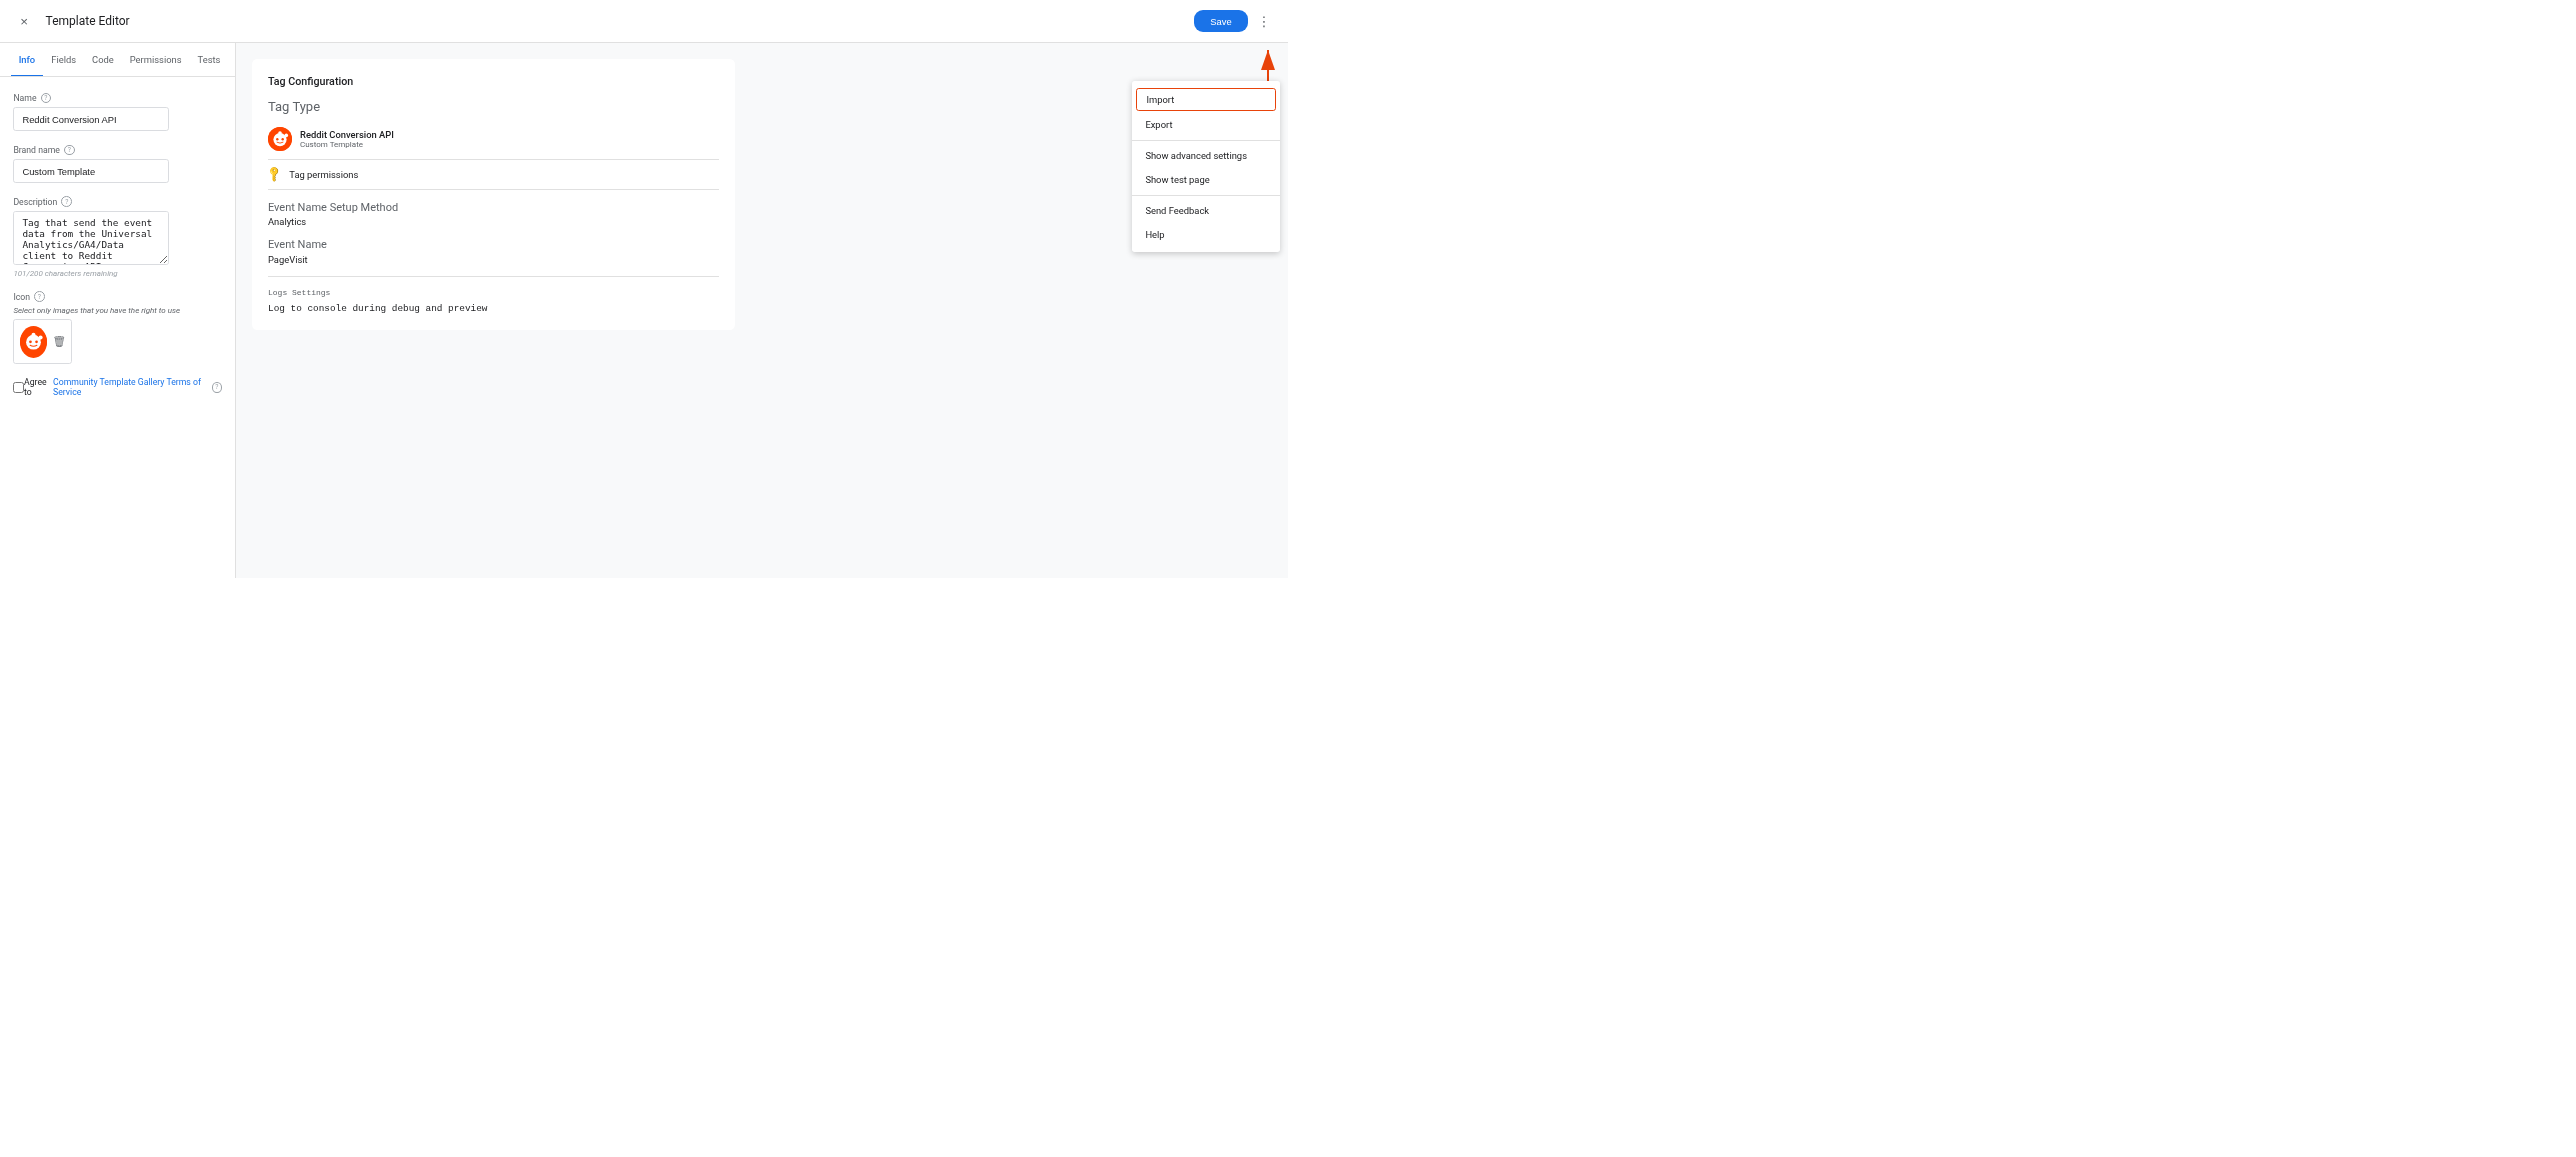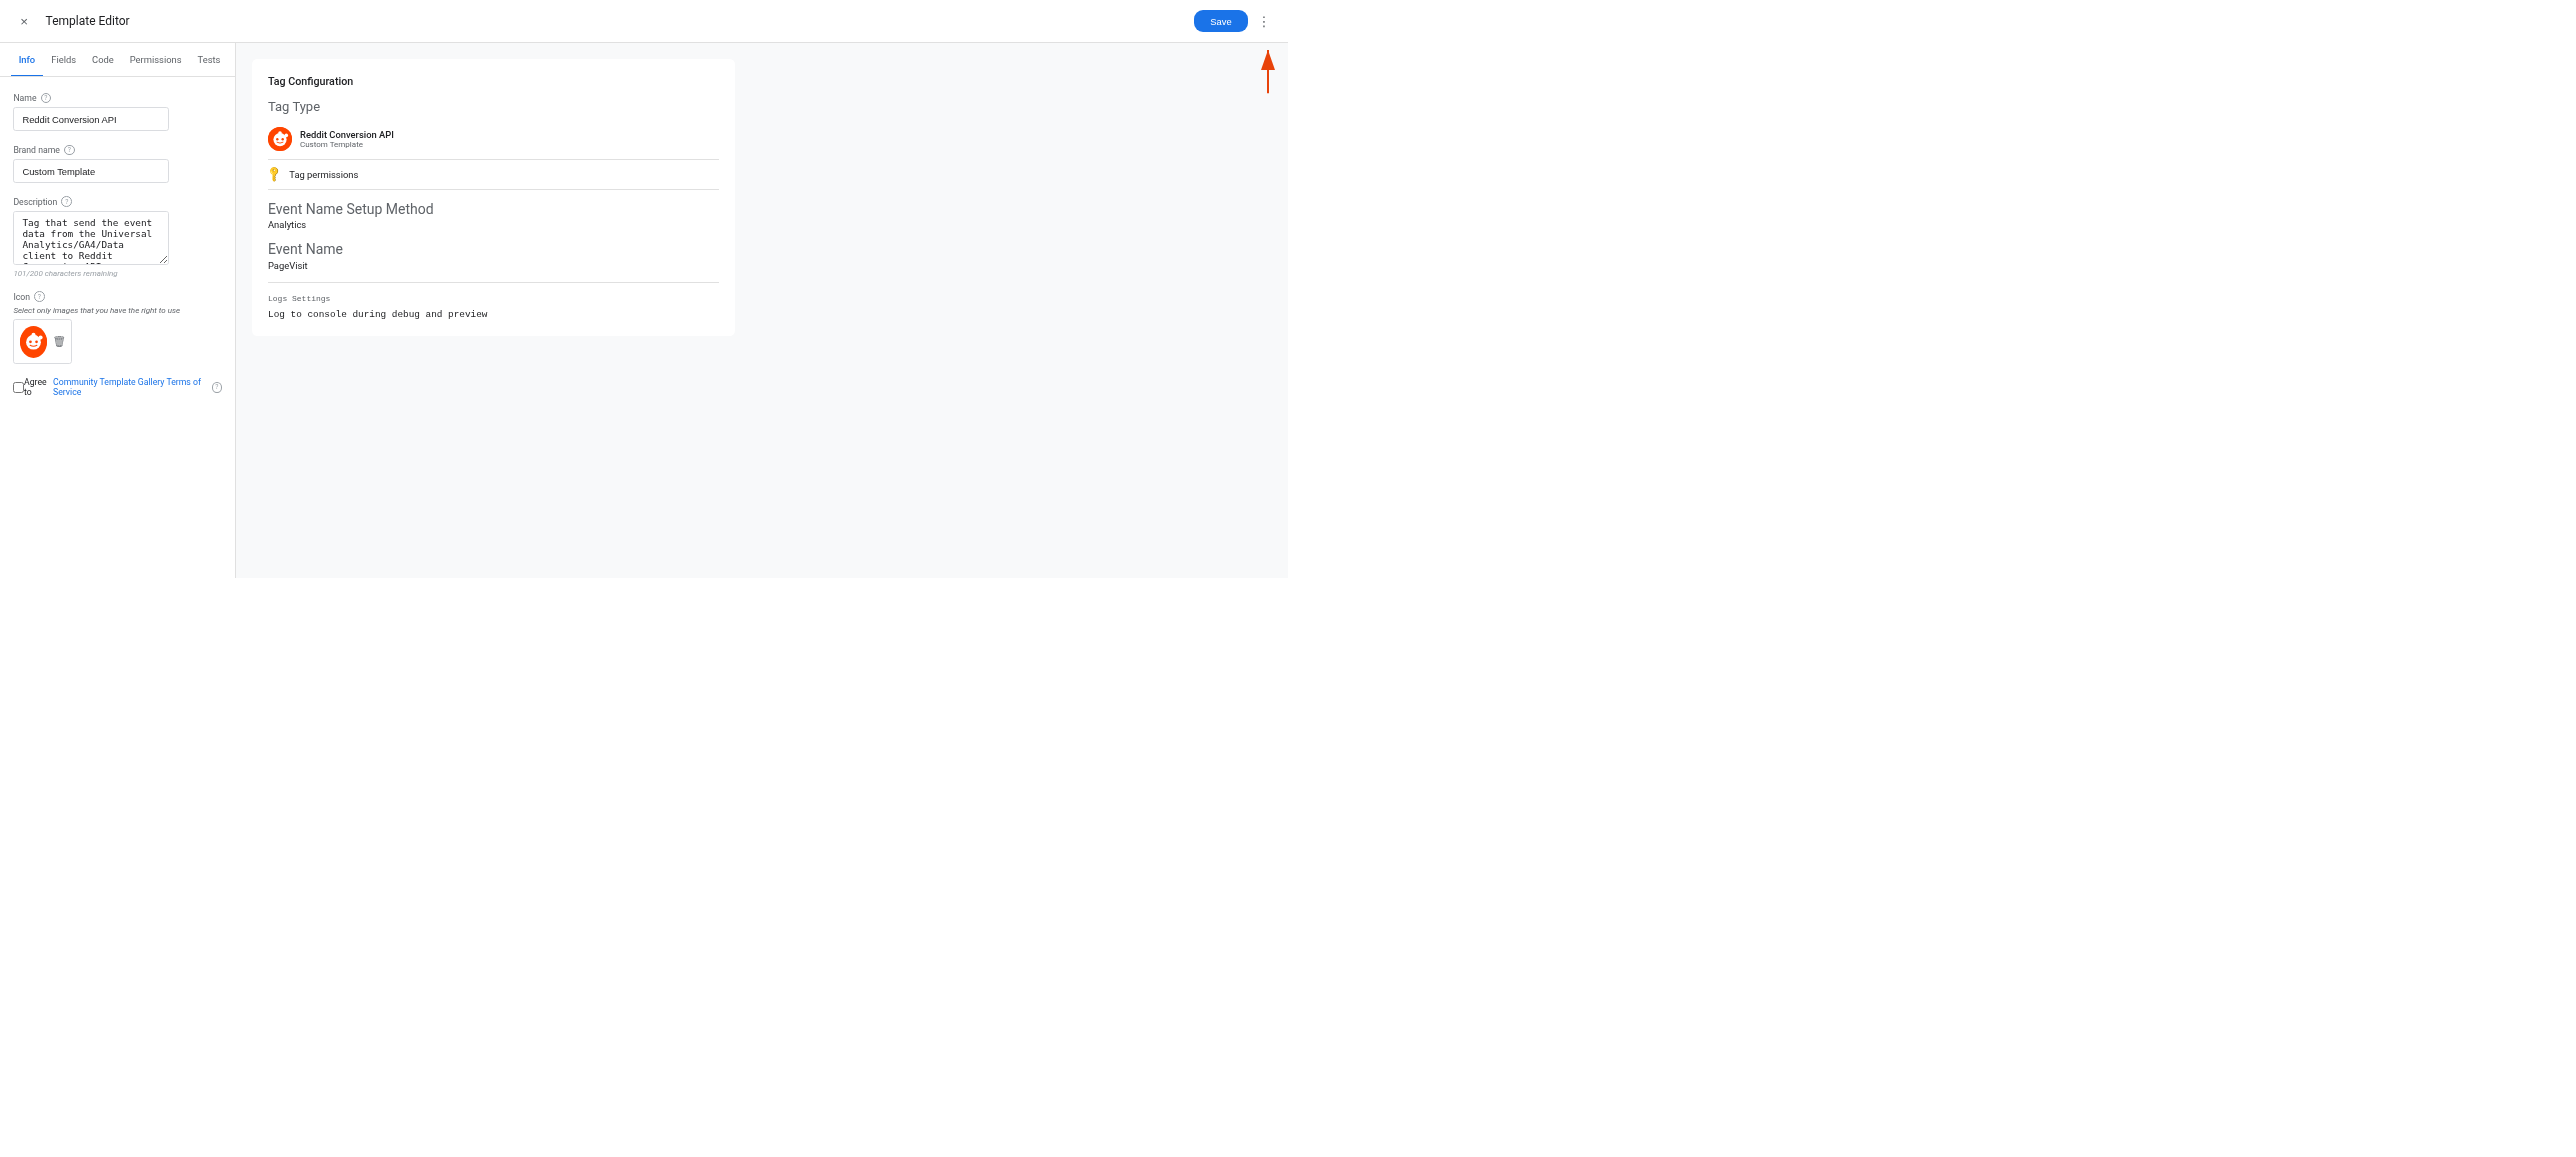--- a/index.html
+++ b/index.html
@@ -271,21 +271,21 @@
     .tag-permissions-label {
       font-size: 9.4px;
       color: #202124;
     }
 
     
     .event-section {
       margin-top: 10.7px;
     }
     .event-field-label {
-      font-size: 14px;
+      font-size: 11px;
       color: #5f6368;
       margin-bottom: 2.7px;
     }
     .event-field-value {
       font-size: 9.4px;
       color: #202124;
       margin-bottom: 10.7px;
     }
 
     .divider {
@@ -476,20 +476,30 @@
       </div>
 
       <div class="divider"></div>
 
       <div class="logs-section">
         <div class="logs-label">Logs Settings</div>
         <div class="logs-value">Log to console during debug and preview</div>
       </div>
     </div>
 
+    <div class="dropdown-menu">
+      <div class="dropdown-item highlighted">Import</div>
+      <div class="dropdown-item">Export</div>
+      <div class="dropdown-divider"></div>
+      <div class="dropdown-item">Show advanced settings</div>
+      <div class="dropdown-item">Show test page</div>
+      <div class="dropdown-divider"></div>
+      <div class="dropdown-item">Send Feedback</div>
+      <div class="dropdown-item">Help</div>
+    </div>
 
     <div style="position:absolute; top: 0; right: 0; pointer-events:none;">
       <svg width="40" height="54" viewBox="0 0 60 80">
         <defs>
           <marker id="arrowhead" markerWidth="10" markerHeight="7" refX="10" refY="3.5" orient="auto">
             <polygon points="0 0, 10 3.5, 0 7" fill="#e8430a"></polygon>
           </marker>
         </defs>
         <line x1="30" y1="75" x2="30" y2="10" stroke="#e8430a" stroke-width="3" marker-end="url(#arrowhead)"></line>
       </svg>

